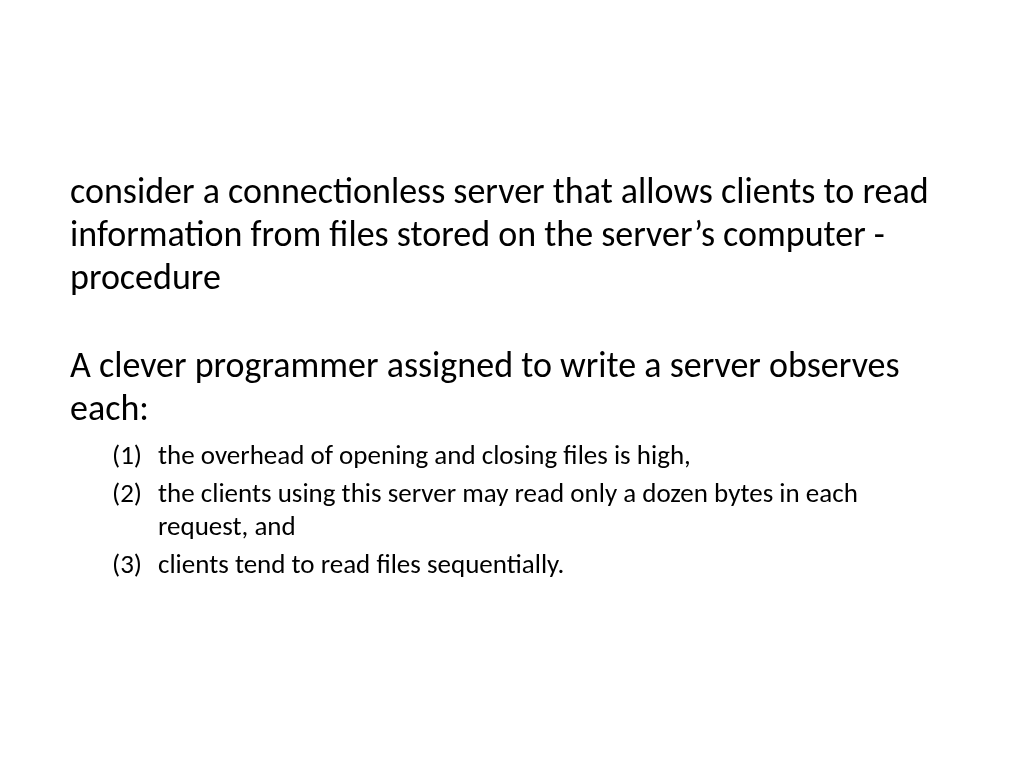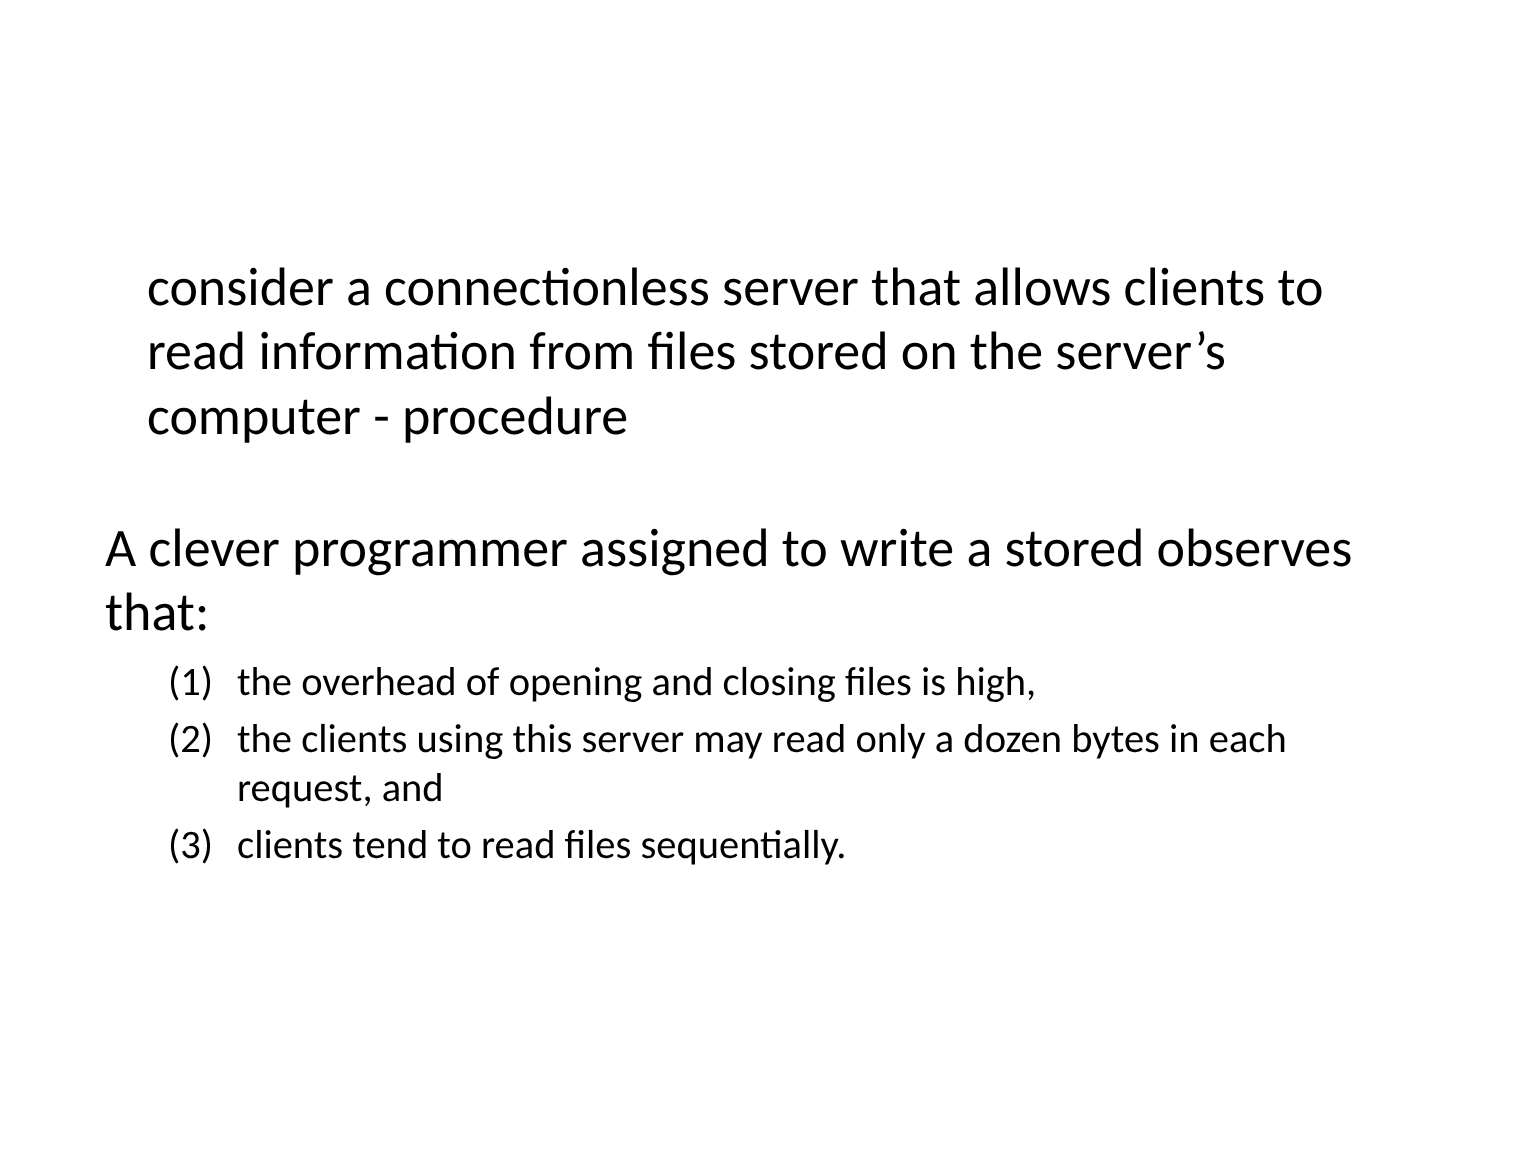--- a/index.html
+++ b/index.html
@@ -15,21 +15,20 @@
       color: #000000;
       padding: 170px 70px 60px 70px;
     }
     .slide-content {
       width: 100%;
     }
     .paragraph-1 {
       font-size: 36px;
       line-height: 1.2;
       margin-bottom: 44px;
-      margin-left: 28px;
     }
     .paragraph-2 {
       font-size: 36px;
       line-height: 1.2;
       margin-bottom: 8px;
     }
     .list {
       padding-left: 42px;
     }
     .list-item {
@@ -44,21 +43,21 @@
     }
     .list-text {
       flex: 1;
     }
   </style>
 </head>
 <body>
 
 <div class="slide-content">
   <p class="paragraph-1">consider a connectionless server that allows clients to read information from files stored on the server’s computer - procedure</p>
-  <p class="paragraph-2">A clever programmer assigned to write a stored observes that:</p>
+  <p class="paragraph-2">A clever programmer assigned to write a server observes each:</p>
   <div class="list">
     <div class="list-item">
       <span class="list-marker">(1)</span>
       <span class="list-text">the overhead of opening and closing files is high,</span>
     </div>
     <div class="list-item">
       <span class="list-marker">(2)</span>
       <span class="list-text">the clients using this server may read only a dozen bytes in each request, and</span>
     </div>
     <div class="list-item">

